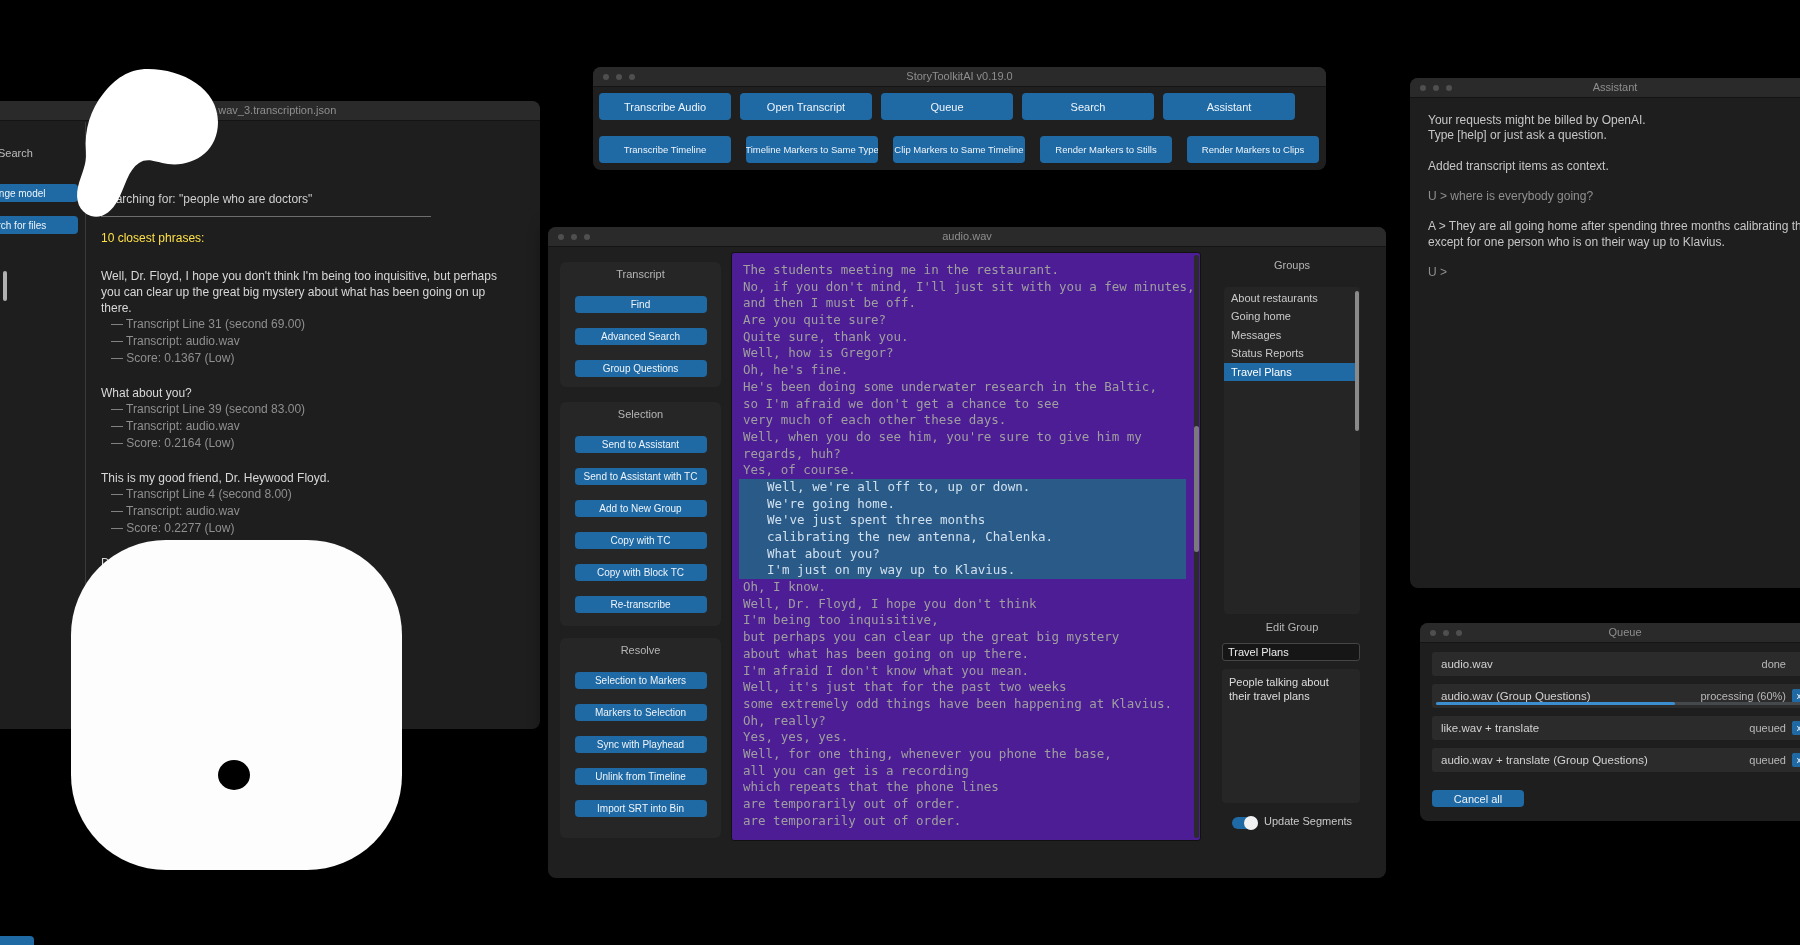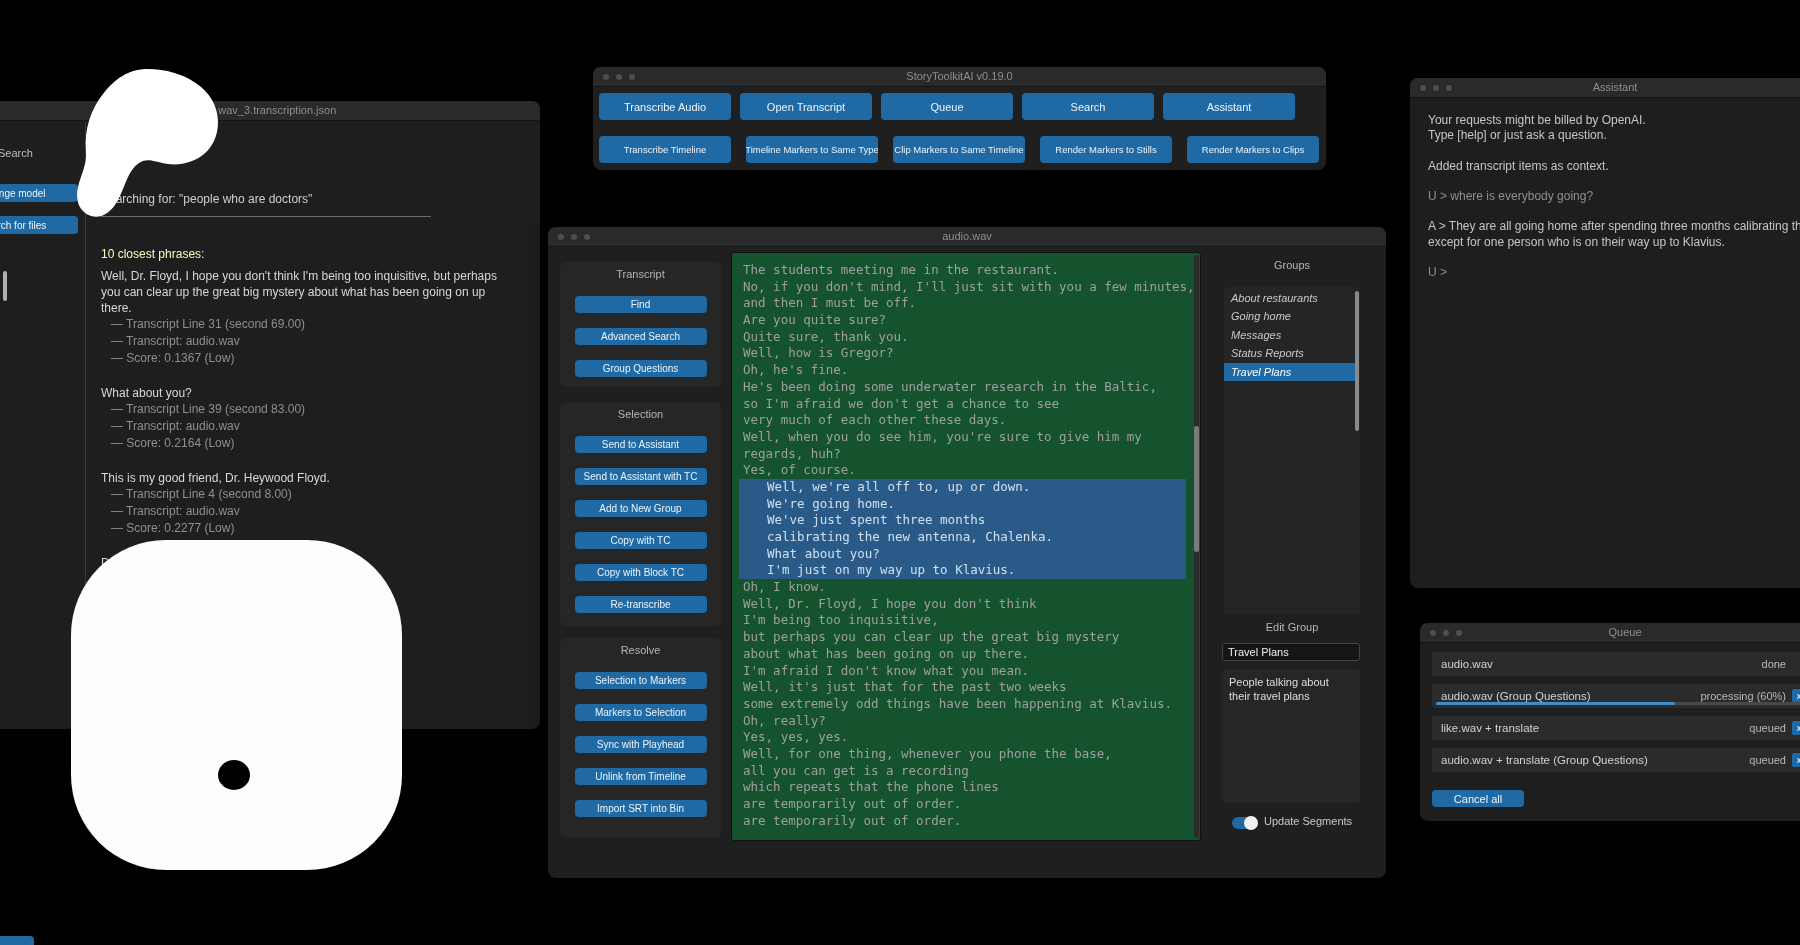--- a/index.html
+++ b/index.html
@@ -45,21 +45,21 @@
     <div style="position:absolute; left:8px; top:62px; display:flex; flex-direction:column; gap:14px;">
 
     <div class="btn" style="width:130px; height:18px; font-size:10px;">Change model</div>
         <div class="btn" style="width:130px; height:18px; font-size:10px;">Search for files</div>
       </div>
   </div>
 
   <div style="position:absolute; left:147px; top:21px; right:0; bottom:0; overflow:hidden;">
     <div style="position:absolute; left:14px; top:70px; font-size:12px; color:#cfcfcf; white-space:nowrap;">Searching for: "people who are doctors"</div>
     <div style="position:absolute; left:14px; top:94px; width:330px; height:1px; background:#6d6d6d;"></div>
-    <div style="position:absolute; left:14px; top:109px; font-size:12px; color:#fef9c3;margin-top:16px;">10 closest phrases:</div>
+    <div style="position:absolute; left:14px; top:109px; font-size:12px; color:#fde047;">10 closest phrases:</div>
     <div style="position:absolute; left:14px; top:146px; right:10px;">
 
         <div class="srch-block">
           <div class="srch-phrase">Well, Dr. Floyd, I hope you don't think I'm being too inquisitive,  but perhaps you can clear up the great big mystery about what has been going on up there.</div>
           <div class="srch-meta">— Transcript Line 31 (second 69.00)
 — Transcript: audio.wav
 — Score: 0.1367 (Low)</div>
         </div>
 
         <div class="srch-block">
@@ -155,21 +155,21 @@
   <div class="section-btns">
 
   <div class="btn">Selection to Markers</div>
       <div class="btn">Markers to Selection</div>
       <div class="btn">Sync with Playhead</div>
       <div class="btn">Unlink from Timeline</div>
       <div class="btn">Import SRT into Bin</div>
     </div>
 </div>
 
-<div style="position:absolute; left:731px; top:252px; width:470px; height:589px; background:#14532d; border:1px solid #111; border-radius:3px;">
+<div style="position:absolute; left:731px; top:252px; width:470px; height:589px; background:#4c1d95; border:1px solid #111; border-radius:3px;">
   <div style="position:absolute; left:7px; top:9px; width:447px;">
 
   <div class="tline">The students meeting me in the restaurant.</div>
       <div class="tline">No, if you don't mind, I'll just sit with you a few minutes,</div>
       <div class="tline">and then I must be off.</div>
       <div class="tline">Are you quite sure?</div>
       <div class="tline">Quite sure, thank you.</div>
       <div class="tline">Well, how is Gregor?</div>
       <div class="tline">Oh, he's fine.</div>
       <div class="tline">He's been doing some underwater research in the Baltic,</div>
@@ -200,21 +200,21 @@
       <div class="tline">are temporarily out of order.</div>
       <div class="tline">are temporarily out of order.</div>
     </div>
   <div style="position:absolute; right:1px; top:2px; bottom:2px; width:5px; background:#2b2b2b; border-radius:3px;">
     <div style="position:absolute; top:171px; height:126px; width:5px; background:#7a7a7a; border-radius:3px;"></div>
   </div>
 </div>
 
 <div style="position:absolute; left:1220px; top:259px; width:144px; text-align:center; font-size:11px; color:#b5b5b5;">Groups</div>
 <div style="position:absolute; left:1224px; top:287px; width:136px; height:327px; background:#252525; border-radius:4px; overflow:hidden;">
-  <div style="position:absolute; left:0; top:2px; right:5px;font-style:italic;">
+  <div style="position:absolute; left:0; top:2px; right:5px;">
 
   <div class="gitem">About restaurants</div>
       <div class="gitem">Going home</div>
       <div class="gitem">Messages</div>
       <div class="gitem">Status Reports</div>
       <div class="gitem sel">Travel Plans</div>
     </div>
   <div style="position:absolute; right:1px; top:4px; width:4px; height:140px; background:#8a8a8a; border-radius:2px;"></div>
 </div>
 <div style="position:absolute; left:1220px; top:621px; width:144px; text-align:center; font-size:11px; color:#b5b5b5;">Edit Group</div>

